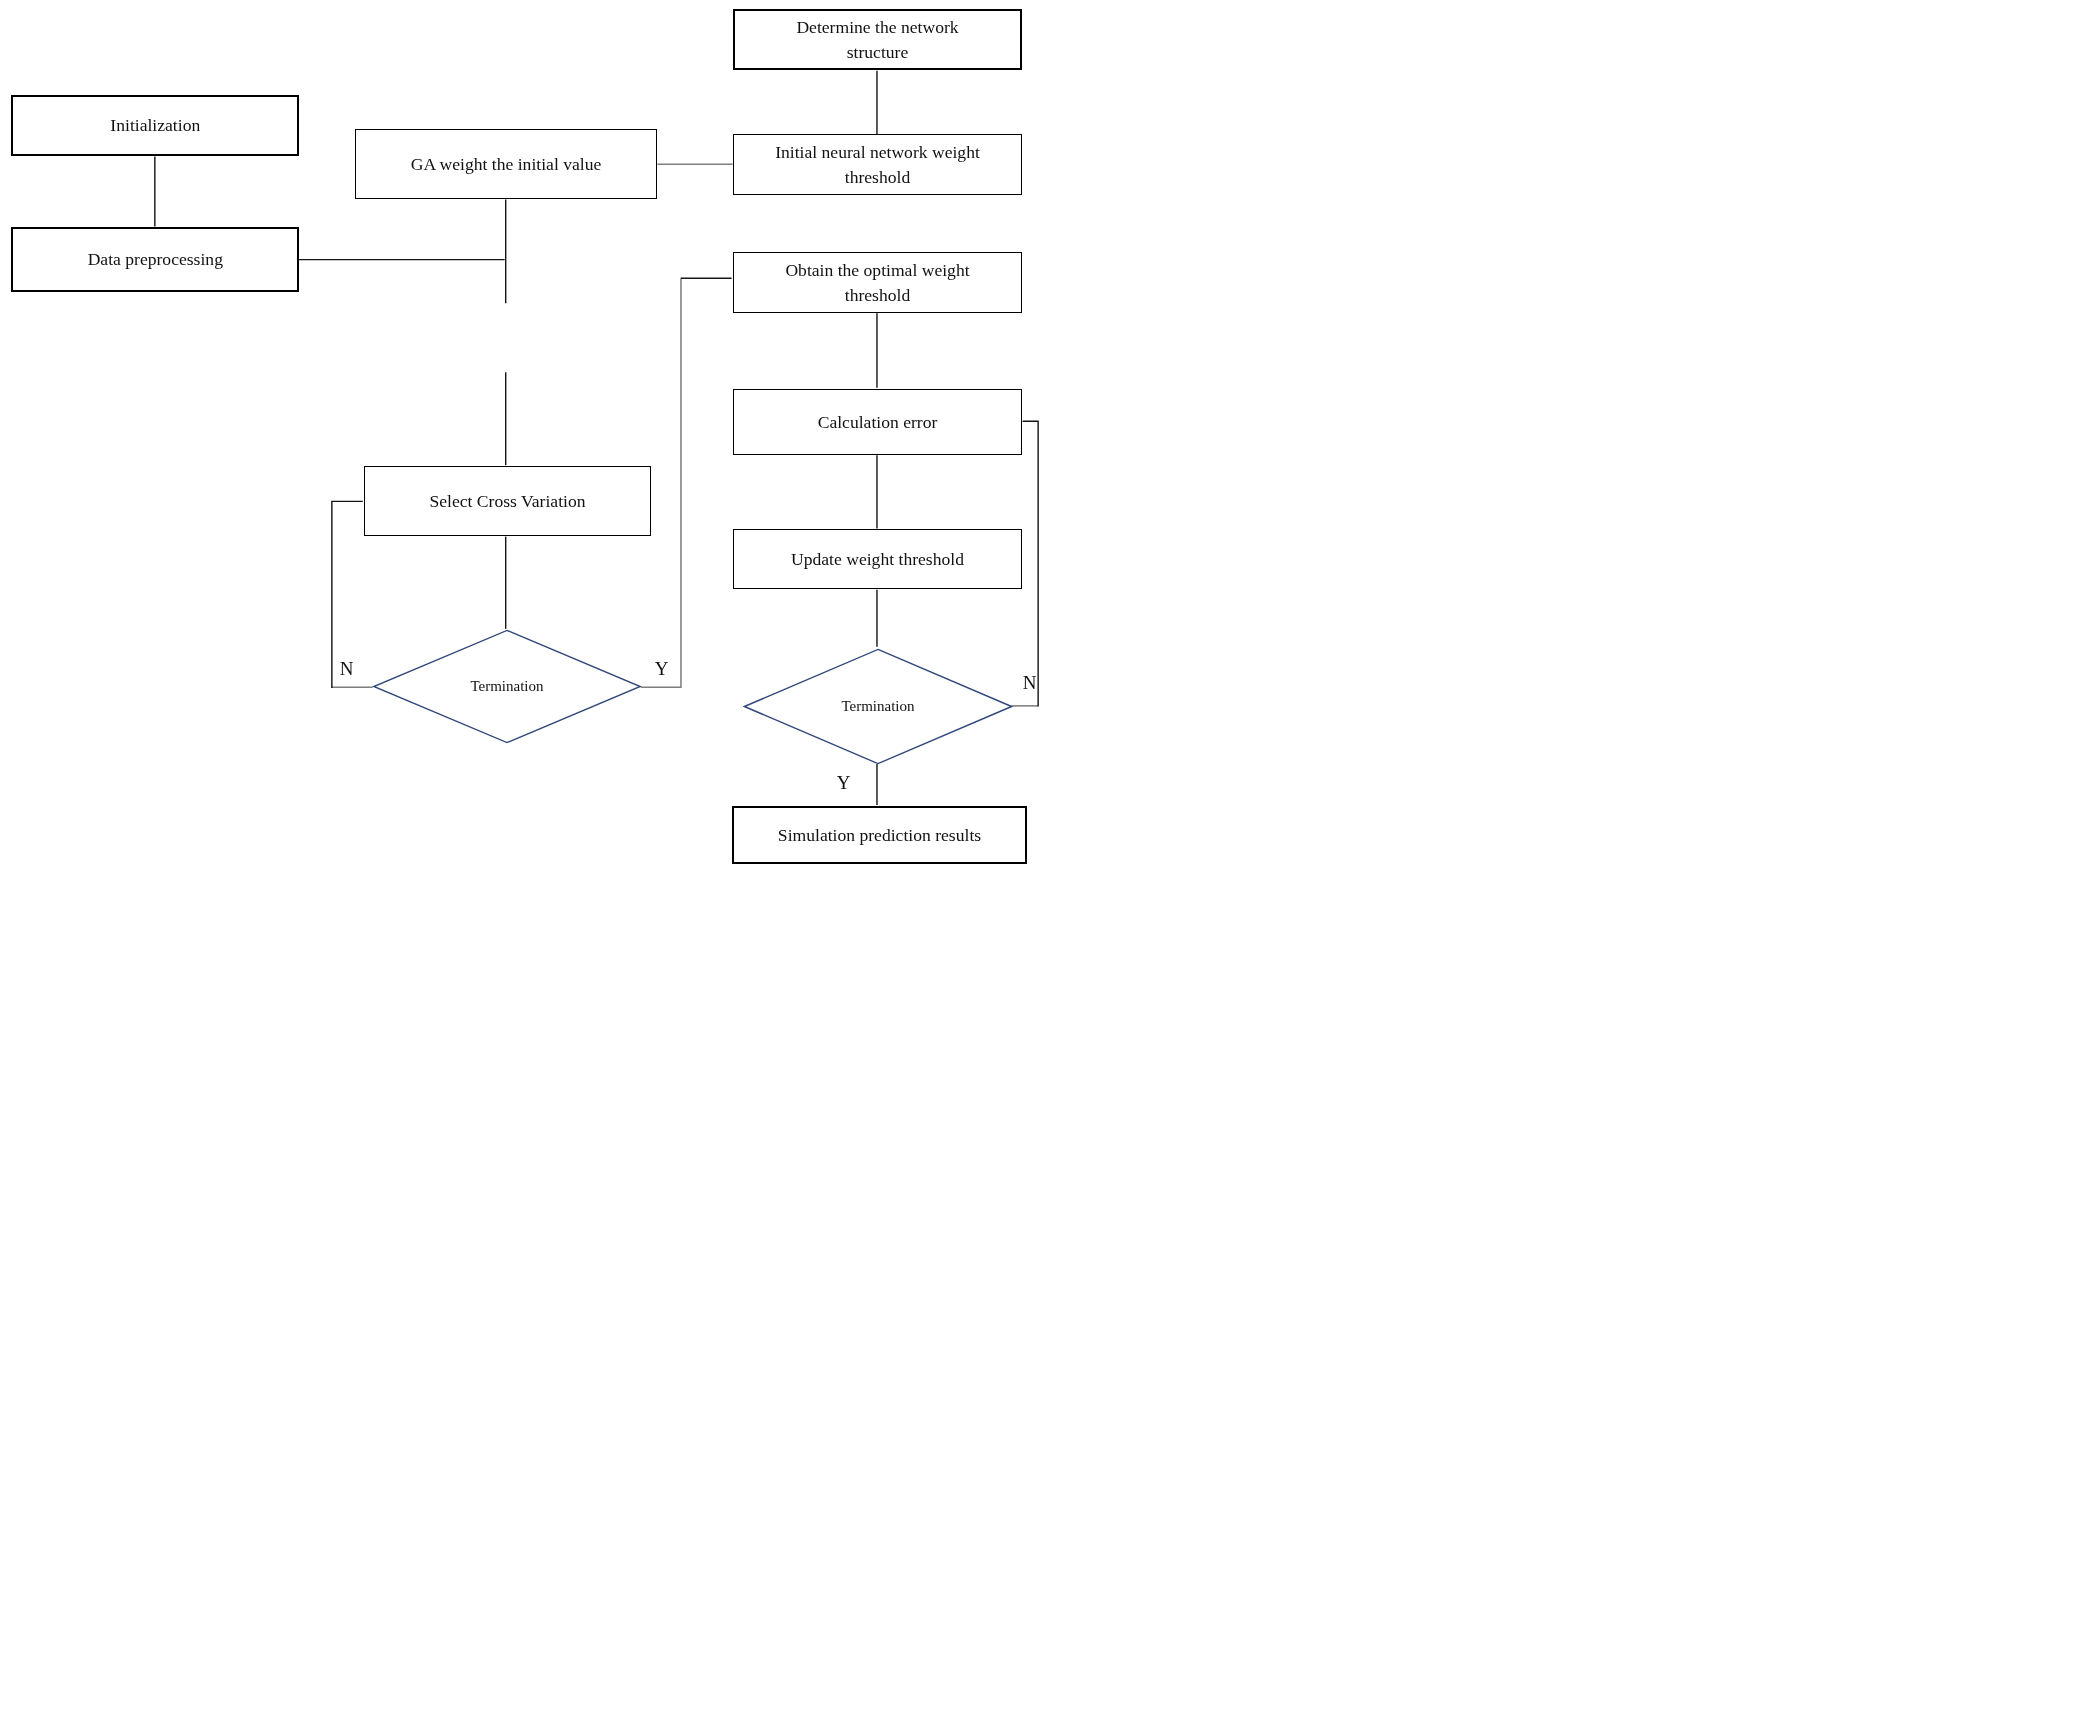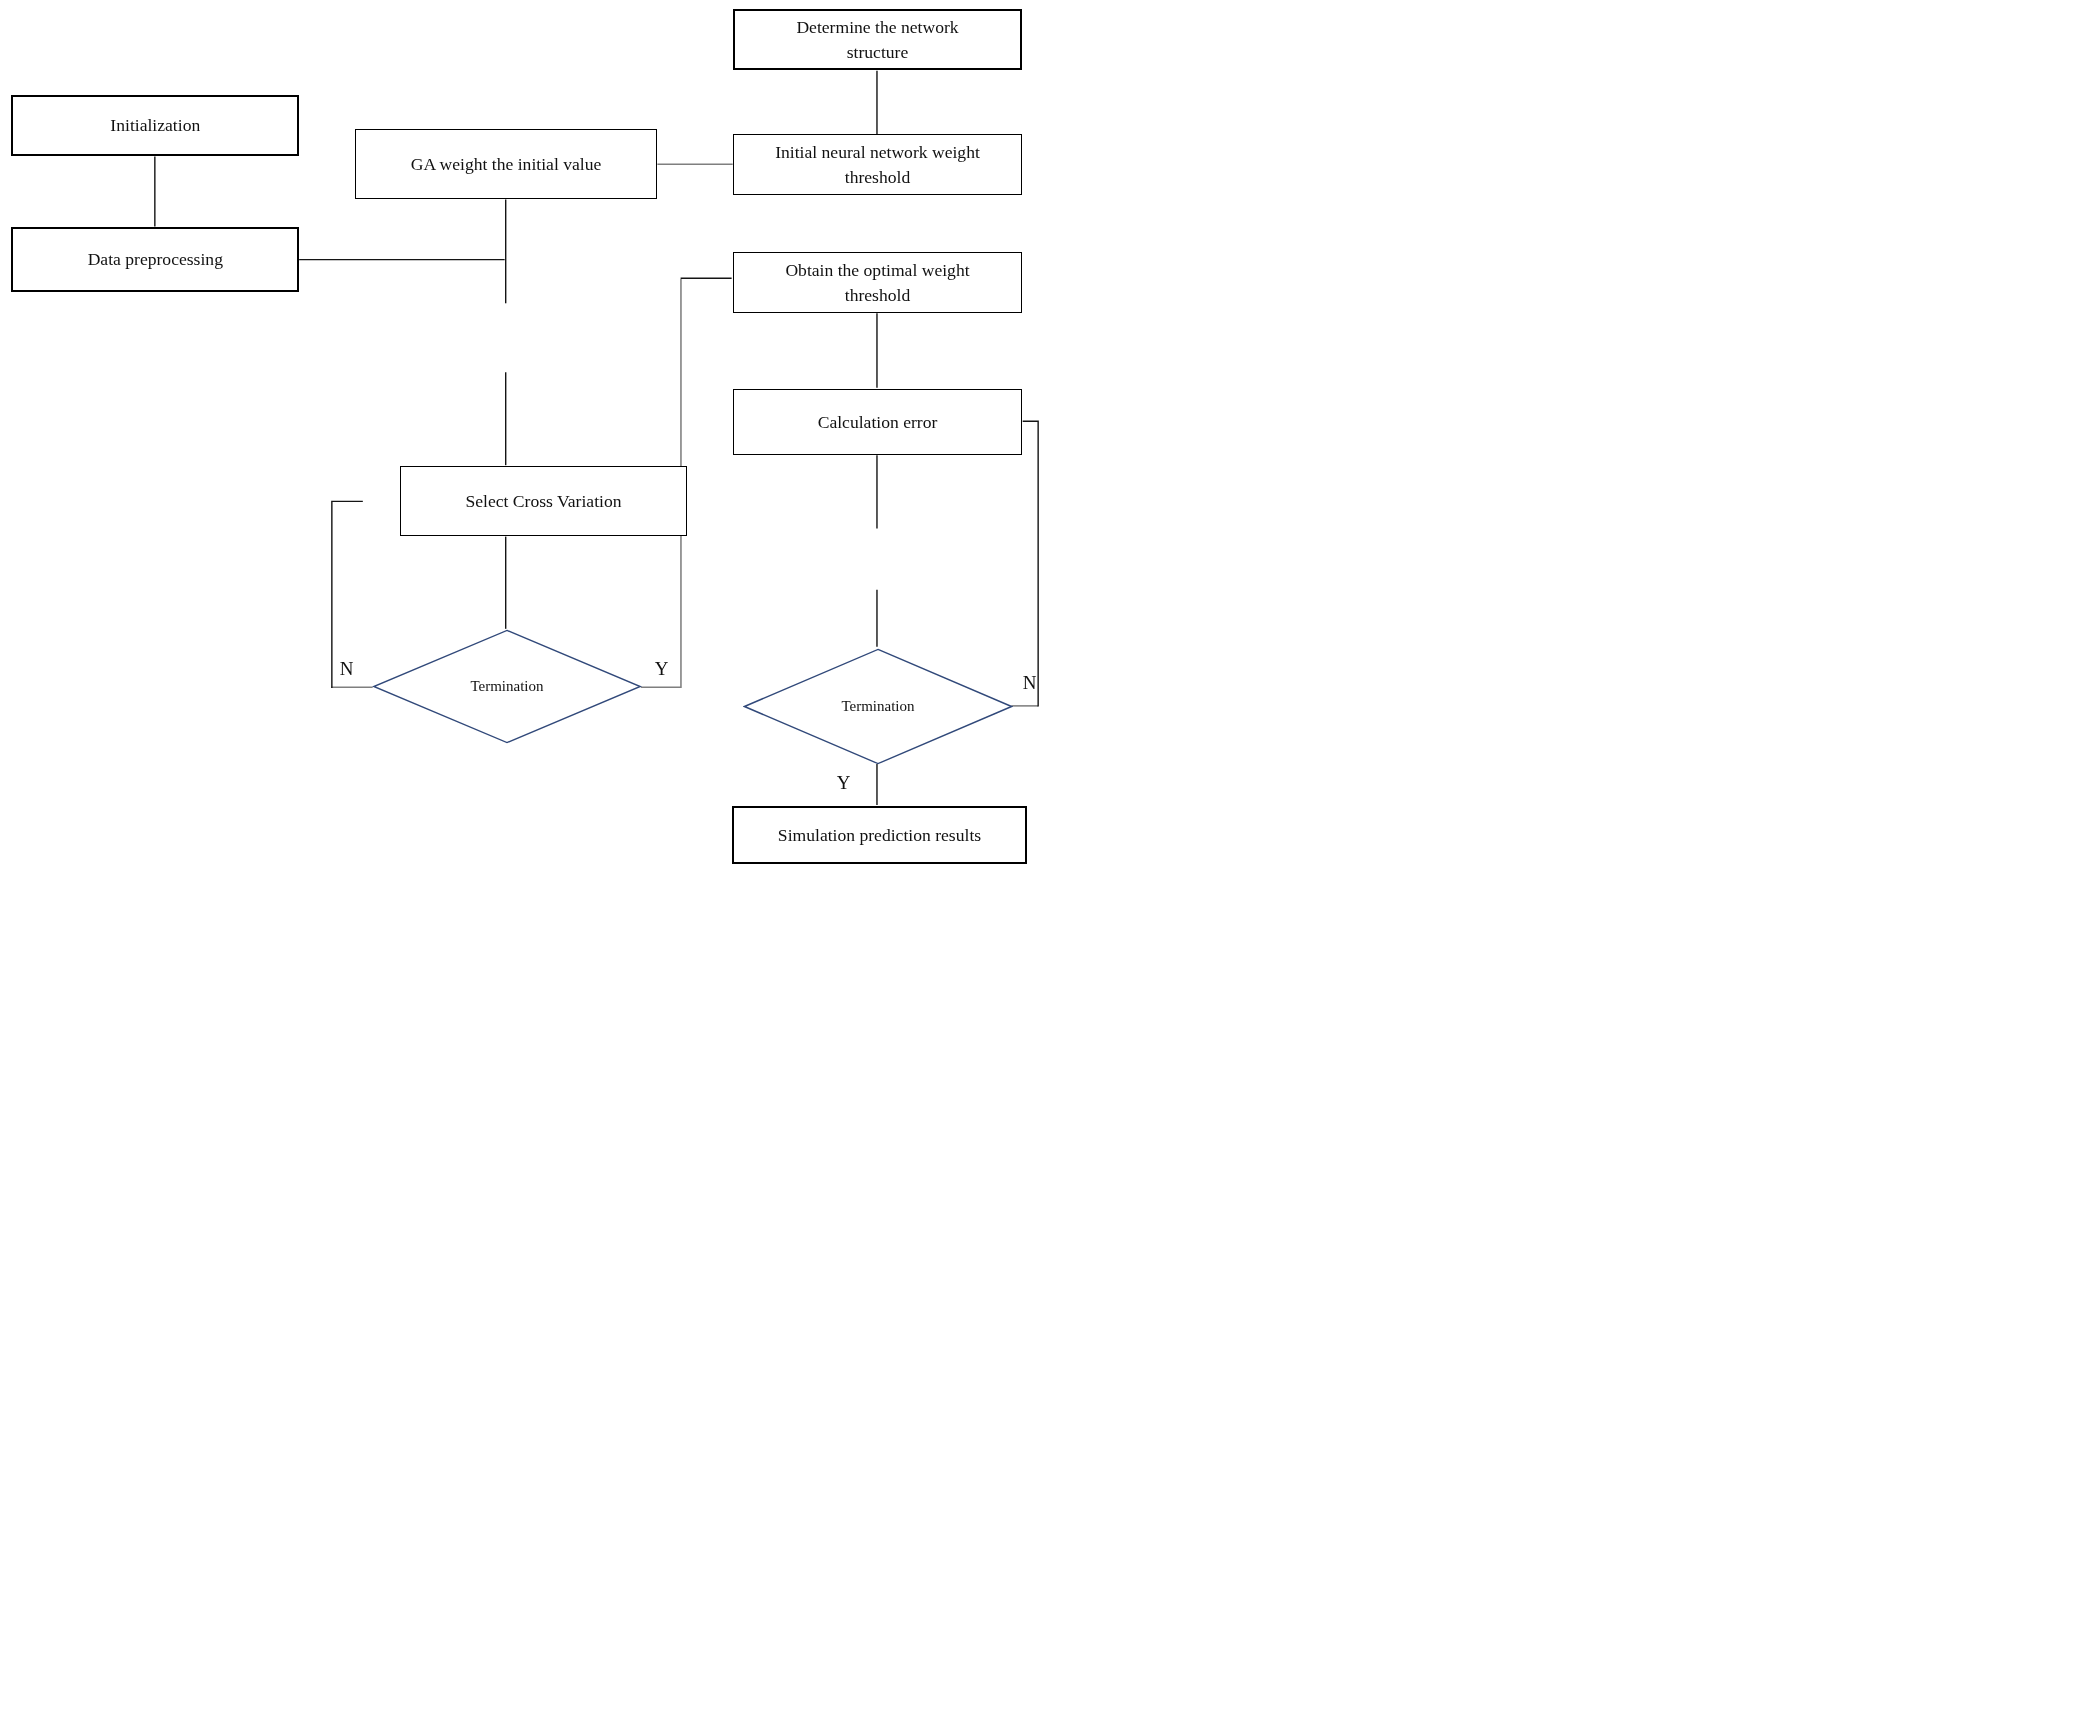--- a/index.html
+++ b/index.html
@@ -137,24 +137,27 @@
 
   <div class="node narrow" style="left:733px; top:252px; width:289px; height:61px;align-items:center;">
     <span>Obtain the optimal weight threshold</span>
   </div>
 
 
   <div class="node" style="left:733px; top:389px; width:289px; height:66px;">
     <span>Calculation error</span>
   </div>
 
-  <div class="node" style="left:364px; top:466px; width:287px; height:70px;margin-left:36px;">
+  <div class="node" style="left:364px; top:466px; width:287px; height:70px;">
     <span>Select Cross Variation</span>
   </div>
 
+  <div class="node" style="left:733px; top:529px; width:289px; height:60px;">
+    <span>Update weight threshold</span>
+  </div>
 
   <div class="node heavy" style="left:732px; top:806px; width:295px; height:58px;">
     <span>Simulation prediction results</span>
   </div>
 
   <div class="diamond" style="left:372px; top:629px; width:270px; height:115px;">
     <svg viewBox="0 0 384 164">
       <polygon points="192,2 382,82 192,162 2,82" fill="#ffffff" stroke="#31497a" stroke-width="2"></polygon>
     </svg>
     <span class="dlabel">Termination</span>

